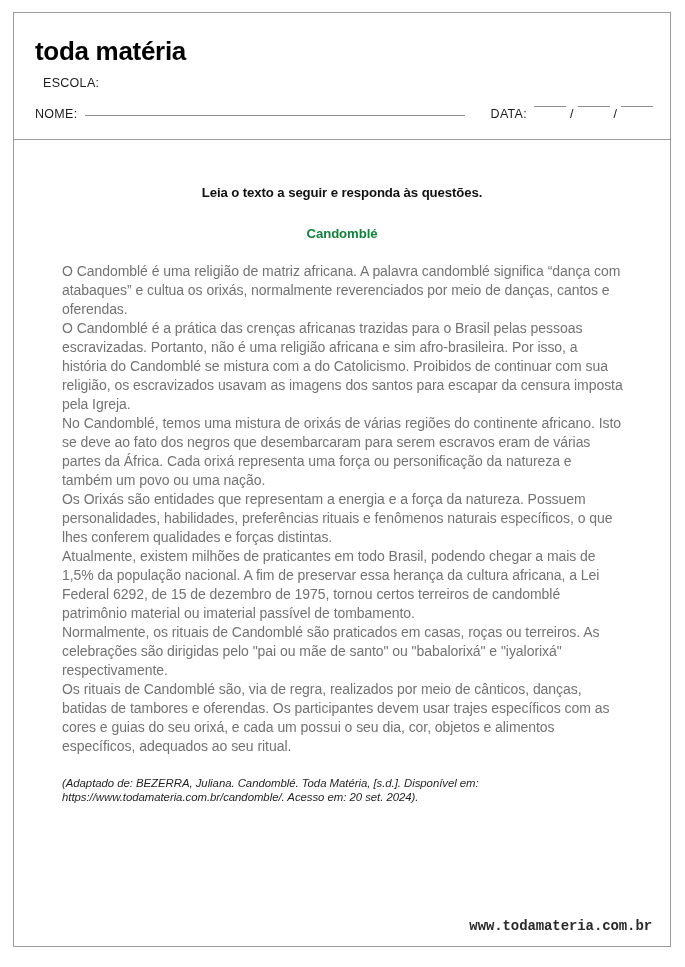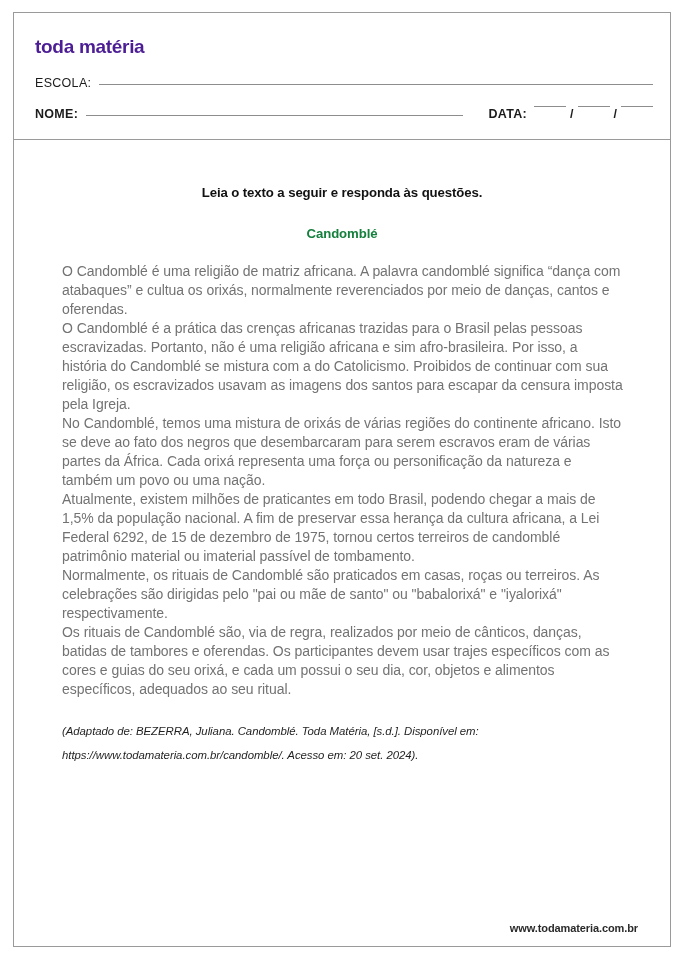--- a/index.html
+++ b/index.html
@@ -32,36 +32,36 @@
     height: 127px;
     border-bottom: 1px solid #9a9a9a;
     box-sizing: border-box;
     position: relative;
   }
 
   .logo {
     position: absolute;
     left: 21px;
     top: 23px;
-    font-size: 19px;
+    font-size: 26px;
     font-weight: bold;
     letter-spacing: -0.3px;
-    color: #4c1d95;
+    color: #000000;
     white-space: nowrap;
   }
 
   .field-row {
     position: absolute;
     left: 21px;
     display: flex;
     align-items: baseline;
     white-space: nowrap;
   }
-  .row-escola { top: 63px; right: 17px; }
-  .row-nome   { top: 94px; right: 17px; font-weight: bold; }
+  .row-escola { top: 63px; right: 17px; flex-direction: column; }
+  .row-nome   { top: 94px; right: 17px; }
 
   .field-label {
     font-size: 12.5px;
     letter-spacing: 0.3px;
     color: #1c1c1c;
     flex: 0 0 auto;
   }
 
   .rule {
     flex: 1 1 auto;
@@ -130,34 +130,35 @@
     letter-spacing: -0.05px;
   }
   .text-block p {
     margin: 0;
     text-align: left;
   }
 
   .citation {
     margin: 20px 47px 0 48px;
     font-size: 11.4px;
-    line-height: 24px;
+    line-height: 14px;
     font-style: italic;
     color: #1f1f1f;
     letter-spacing: -0.05px;
   }
 
   .footer-url {
     position: absolute;
-    right: 32px;
+    right: 18px;
     bottom: 12px;
-    font-size: 11px;
+    font-size: 14px;
     font-weight: bold;
     color: #2a2a2a;
     letter-spacing: -0.1px;
+    font-family: Liberation Mono, monospace;
   }
 </style>
 </head>
 <body>
 
 <div class="page">
 
   <div class="header">
 
     <div class="logo">toda matéria</div>
@@ -185,20 +186,21 @@
   <div class="body-area">
 
     <div class="instruction">Leia o texto a seguir e responda às questões.</div>
 
     <div class="text-title">Candomblé</div>
 
     <div class="text-block">
       <p>O Candomblé é uma religião de matriz africana. A palavra candomblé significa “dança com atabaques” e cultua os orixás, normalmente reverenciados por meio de danças, cantos e oferendas.</p>
       <p>O Candomblé é a prática das crenças africanas trazidas para o Brasil pelas pessoas escravizadas. Portanto, não é uma religião africana e sim afro-brasileira. Por isso, a história do Candomblé se mistura com a do Catolicismo. Proibidos de continuar com sua religião, os escravizados usavam as imagens dos santos para escapar da censura imposta pela Igreja.</p>
       <p>No Candomblé, temos uma mistura de orixás de várias regiões do continente africano. Isto se deve ao fato dos negros que desembarcaram para serem escravos eram de várias partes da África. Cada orixá representa uma força ou personificação da natureza e também um povo ou uma nação.</p>
+      <p>Os Orixás são entidades que representam a energia e a força da natureza. Possuem personalidades, habilidades, preferências rituais e fenômenos naturais específicos, o que lhes conferem qualidades e forças distintas.</p>
       <p>Atualmente, existem milhões de praticantes em todo Brasil, podendo chegar a mais de 1,5% da população nacional. A fim de preservar essa herança da cultura africana, a Lei Federal 6292, de 15 de dezembro de 1975, tornou certos terreiros de candomblé patrimônio material ou imaterial passível de tombamento.</p>
       <p>Normalmente, os rituais de Candomblé são praticados em casas, roças ou terreiros. As celebrações são dirigidas pelo "pai ou mãe de santo" ou "babalorixá" e "iyalorixá" respectivamente.</p>
       <p>Os rituais de Candomblé são, via de regra, realizados por meio de cânticos, danças, batidas de tambores e oferendas. Os participantes devem usar trajes específicos com as cores e guias do seu orixá, e cada um possui o seu dia, cor, objetos e alimentos específicos, adequados ao seu ritual.</p>
     </div>
 
     <div class="citation">(Adaptado de: BEZERRA, Juliana. Candomblé. Toda Matéria, [s.d.]. Disponível em: https://www.todamateria.com.br/candomble/. Acesso em: 20 set. 2024).</div>
 
   </div>
 
   <div class="footer-url">www.todamateria.com.br</div>

